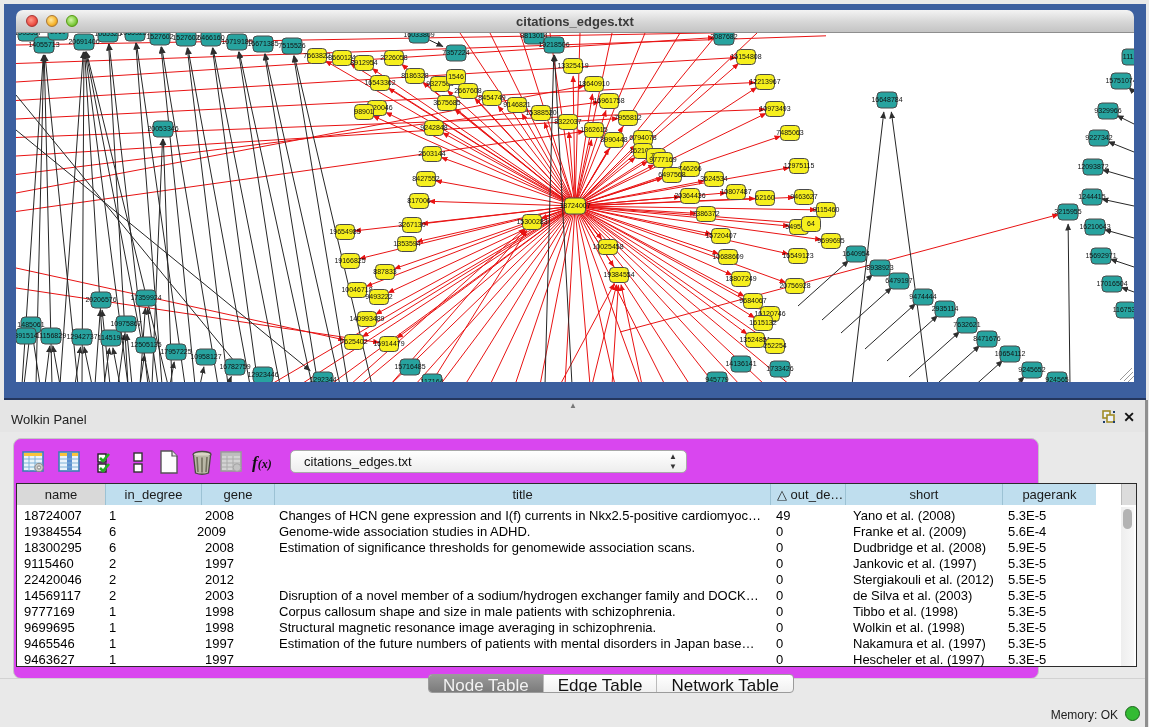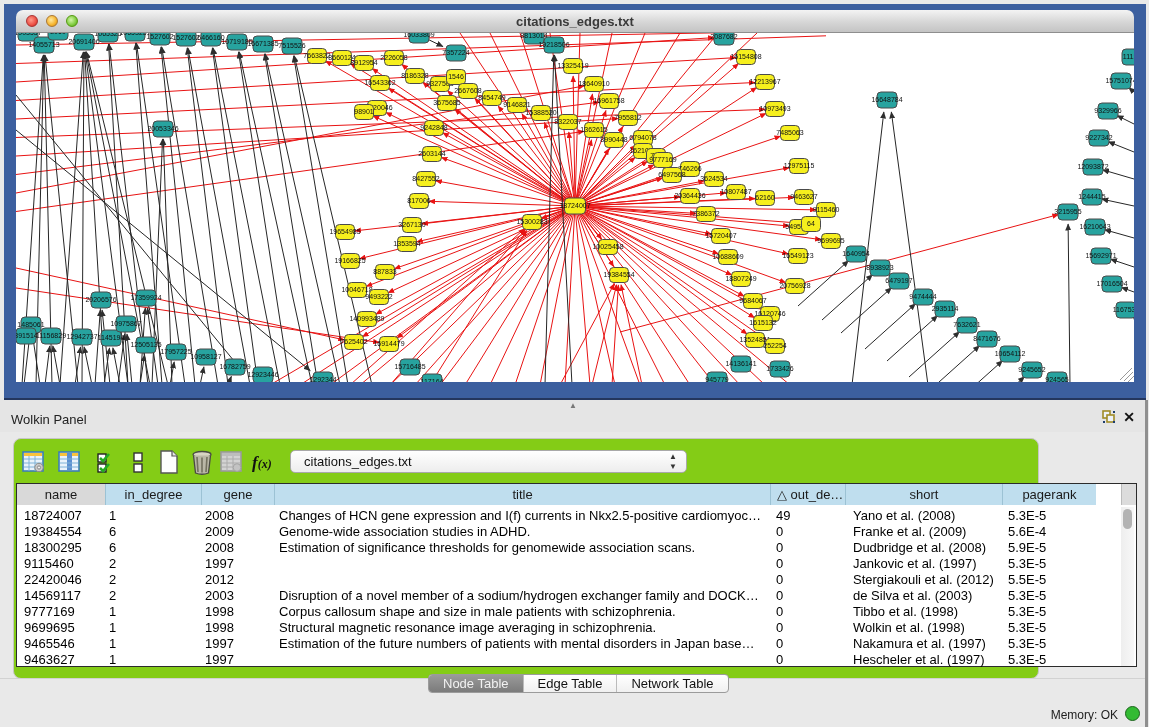--- a/index.html
+++ b/index.html
@@ -11,32 +11,32 @@
 #title{position:absolute;width:100%;text-align:center;top:4px;font-size:13px;font-weight:bold;color:#3a3a3a}
 .tl{position:absolute;top:4.5px;width:12px;height:12px;border-radius:50%}
 #tl1{left:10px;background:radial-gradient(circle at 4px 4px,#ff9a8a,#ec5045 60%,#b81e12);border:0.5px solid #a33}
 #tl2{left:30px;background:radial-gradient(circle at 4px 4px,#ffe9a0,#f5b32c 60%,#c87f10);border:0.5px solid #a73}
 #tl3{left:50px;background:radial-gradient(circle at 4px 4px,#d2f5a8,#7ecc3e 60%,#4f9414);border:0.5px solid #591}
 #panel{position:absolute;left:0;top:400px;width:1145px;height:327px;background:#e9e9e9}
 #phead{position:absolute;left:0;top:0;width:100%;height:32px;background:#e5e5e5}
 #phead .t{position:absolute;left:11px;top:12px;font-size:13px;color:#222}
 #pfloat{position:absolute;right:29px;top:10px;width:14px;height:14px}
 #pclose{position:absolute;right:10px;top:9px;font-size:14px;font-weight:bold;color:#111}
-#cont{position:absolute;left:13px;top:38px;width:1026px;height:241px;background:#84cc16;border:1px solid #c6c6c6;border-radius:8px}
+#cont{position:absolute;left:13px;top:38px;width:1026px;height:241px;background:#d946ef;border:1px solid #c6c6c6;border-radius:8px}
 #toolbar{position:absolute;left:0;top:0;width:100%;height:46px}
 #combo{position:absolute;left:276px;top:11px;width:397px;height:23px;background:linear-gradient(#ffffff,#ededed);border:1px solid #a9a9a9;border-radius:5px;font-size:13px;color:#111;padding:3px 0 0 13px}
 #combo .st{position:absolute;right:9px;top:1px;font-size:8px;color:#333;line-height:10px;text-align:center}
 #tbl{position:absolute;left:2px;top:44px;width:1121px;height:184px;background:#fff;border:1px solid #2b2b2b;border-radius:0}
 .hc{position:absolute;top:0;height:21px;background:#bfdeee;border-left:1px solid #9cc2d4;font-size:13px;color:#1a1a1a;text-align:center;padding-top:3px}
 .trow{position:absolute;width:100%;height:16px;font-size:13px;color:#000}
 .trow span{position:absolute;top:0;white-space:nowrap}
 #vsb{position:absolute;right:2px;top:23px;width:13px;height:159px;background:linear-gradient(90deg,#eee,#f8f8f8)}
 #vsb .th{position:absolute;left:2px;top:2px;width:9px;height:20px;border-radius:5px;background:#b3b3b3}
 #tabs{position:absolute;left:428px;top:274px;height:19px;border:1px solid #9b9b9b;border-radius:4px;background:linear-gradient(#ffffff,#f0f0f0);display:flex;overflow:hidden}
-#tabs div{font-size:13px;padding:1px 14px 0;color:#111}
+#tabs div{font-size:17px;padding:1px 14px 0;color:#111}
 #tabs .sel{background:linear-gradient(#9a9a9a,#7b7b7b);color:#f2f2f2}
 #tabs .d2{border-left:1px solid #bbb}
 #mem{position:absolute;right:27px;top:308px;font-size:12px;color:#222}
 #memdot{position:absolute;right:5px;top:306px;width:15px;height:15px;border-radius:50%;background:#33bb33;border:1.5px solid #1c641c}
 #rightedge{position:absolute;right:1px;top:400px;width:3px;height:327px;background:#8f8f8f}
 .icon{position:absolute;top:11px}
 </style></head><body>
 <div id="stage">
   <div id="blue"></div>
   <div id="titlebar">
@@ -840,21 +840,21 @@
             <span style="left:92px">1</span>
             <span style="left:188px">2008</span>
             <span style="left:262px">Changes of HCN gene expression and I(f) currents in Nkx2.5-positive cardiomyoc…</span>
             <span style="left:759px">49</span>
             <span style="left:836px">Yano et al. (2008)</span>
             <span style="left:991px">5.3E-5</span>
           </div>
 <div class="trow" style="top:40px">
             <span style="left:7px">19384554</span>
             <span style="left:92px">6</span>
-            <span style="left:188px">2009</span>
+            <span style="left:180px">2009</span>
             <span style="left:262px">Genome-wide association studies in ADHD.</span>
             <span style="left:759px">0</span>
             <span style="left:836px">Franke et al. (2009)</span>
             <span style="left:991px">5.6E-4</span>
           </div>
 <div class="trow" style="top:56px">
             <span style="left:7px">18300295</span>
             <span style="left:92px">6</span>
             <span style="left:188px">2008</span>
             <span style="left:262px">Estimation of significance thresholds for genomewide association scans.</span>

